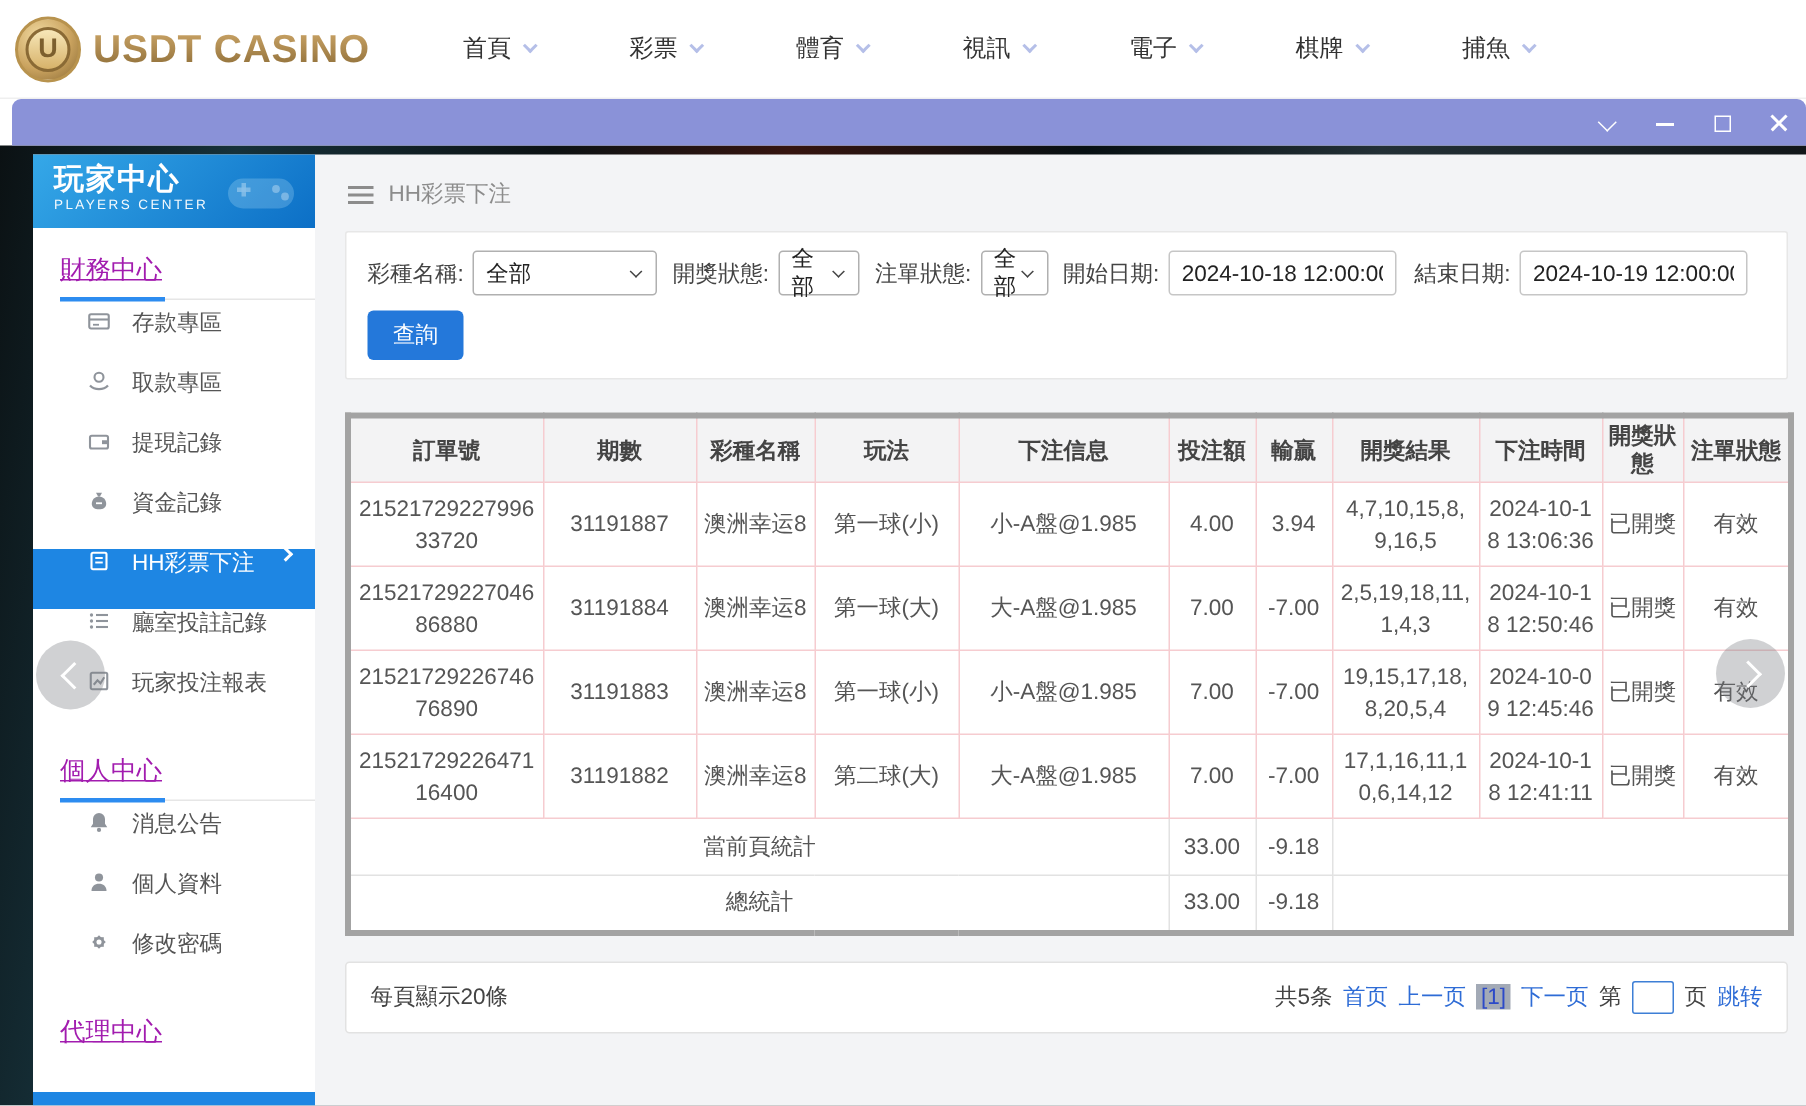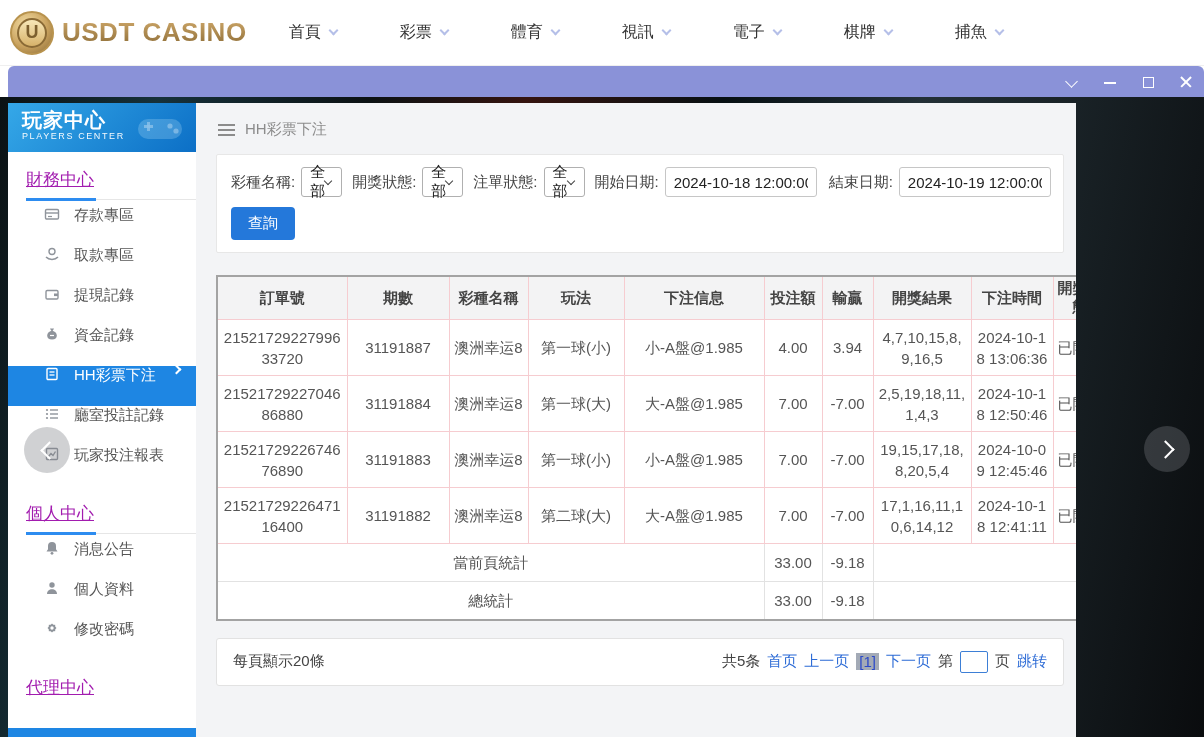--- a/index.html
+++ b/index.html
@@ -10,40 +10,40 @@
     --c-titlebar:#8a92d8; --c-active:#1e86e3; --c-link:#2e6cd6; --c-btn:#2478da;
     --c-pink:#f6ccd0; --c-gold:#b08948; --c-side1:#35a8e8; --c-side2:#0c6fc6;
   }
 
   
   .topnav { position:absolute; left:0; top:0; width:1204px; height:66px; background:#fff; border-bottom:1px solid #efefef; display:flex; align-items:center; z-index:5; }
   .brand { display:flex; align-items:center; margin-left:10px; }
   .coin { width:44px; height:44px; border-radius:50%; background:radial-gradient(circle at 35% 30%, #f2dba2, #caa35f 55%, #8a6a35); border:2px solid #b8934e; display:flex; align-items:center; justify-content:center; }
   .coin-inner { width:30px; height:30px; border-radius:50%; border:2px solid #8a6a35; color:#7c5f2e; font-weight:800; font-size:18px; display:flex; align-items:center; justify-content:center; background:linear-gradient(180deg,#f7e7b8,#d7b26a); }
   .brand-text { margin-left:8px; font-size:26px; font-weight:800; letter-spacing:.5px; background:linear-gradient(180deg,#d2ab6c,#8a6a35); -webkit-background-clip:text; background-clip:text; color:transparent; }
-  .nav-menu { display:flex; margin-left:42px; gap:63px; }
+  .nav-menu { display:flex; margin-left:62px; gap:63px; }
   .nav-item { display:flex; align-items:center; font-size:16px; color:#333; cursor:pointer; }
   .chev { display:inline-block; width:7px; height:7px; border-right:2px solid #b5bfe8; border-bottom:2px solid #b5bfe8; transform:rotate(45deg); margin-left:9px; margin-top:-4px; }
 
   
   .titlebar { position:absolute; left:8px; top:66px; width:1196px; height:31px; background:var(--c-titlebar); border-radius:6px 6px 0 0; z-index:4; }
   .win-icons { position:absolute; right:10px; top:0; height:31px; display:flex; align-items:center; gap:22px; }
   .wi { width:16px; height:16px; position:relative; cursor:pointer; }
   .wi-chev::after { content:""; position:absolute; left:3px; top:3px; width:8px; height:8px; border-right:1.6px solid #fff; border-bottom:1.6px solid #fff; transform:rotate(45deg); }
   .wi-min::after { content:""; position:absolute; left:2px; top:8px; width:12px; height:2px; background:#fff; }
   .wi-max::after { content:""; position:absolute; left:3px; top:3px; width:9px; height:9px; border:1.6px solid #fff; }
   .wi-close::before,.wi-close::after { content:""; position:absolute; left:1px; top:7px; width:14px; height:1.7px; background:#fff; }
   .wi-close::before { transform:rotate(45deg);} .wi-close::after { transform:rotate(-45deg);}
 
   
   .desktop { position:absolute; left:0; top:97px; width:1204px; height:640px;
     background:linear-gradient(100deg,#0b1113 0%,#16313a 12%,#0c1214 28%,#35140f 40%,#071013 55%,#233036 70%,#0a0c0e 100%); }
 
   
-  .app { position:absolute; left:8px; top:103px; width:1068px; height:634px; display:flex; z-index:3; }
+  .app { position:absolute; left:22px; top:103px; width:1182px; height:634px; display:flex; z-index:3; }
 
   
   .sidebar { width:188px; background:#fff; position:relative; flex:none; }
   .side-head { height:49px; background:linear-gradient(135deg,var(--c-side1),var(--c-side2)); color:#fff; padding:6px 0 0 14px; position:relative; overflow:hidden; }
   .side-title { font-size:20px; font-weight:bold; letter-spacing:1px; line-height:22px; }
   .side-sub { font-size:9px; letter-spacing:1.6px; opacity:.95; }
   .side-gamepad { position:absolute; right:10px; top:8px; opacity:.55; }
   .side-section-title { font-size:17px; color:#a21caf; padding:16px 0 8px 18px;text-decoration:underline; }
   .side-underline { height:1px; background:#e6e6e6; margin:0 0 6px 18px; position:relative; }
   .side-underline::before { content:""; position:absolute; left:0; top:-1px; width:70px; height:3px; background:#2d8cf0; }
@@ -69,21 +69,21 @@
   .sel-wide { width:150px; } .sel-mid { width:64px; } .sel-small { width:52px; }
   .sel-text { flex:1; }
   .f-input { border:1px solid #c6c6c6; border-radius:3px; height:30px; width:152px; padding:0 8px; font-size:15px; color:#222; margin-right:12px; font-family:inherit; }
   .search-btn { margin-top:10px; background:var(--c-btn); color:#fff; border:none; border-radius:4px; font-size:15px; padding:7px 17px; cursor:pointer; font-family:inherit; }
 
   
   .bet-table { margin:22px 12px 0 20px; border-collapse:collapse; table-layout:fixed; background:#fff; width:962px; font-size:15px; color:#555; }
   .bet-table th { background:#f3f3f4; color:#444; font-weight:bold; border:1px solid var(--c-pink); height:41px; padding:2px 4px; }
   .bet-table td { border:1px solid var(--c-pink); text-align:center; padding:6px 4px; height:56px; word-break:break-all; line-height:1.4; }
   .bet-table tr.summary td { border:1px solid #e2e2e2; height:38px; color:#555; }
-  .bet-table { border:2px solid #a3a3a3; }
+  .bet-table { border:4px solid #a3a3a3; }
 
   
   .footer-bar { margin:17px 12px 0 20px; background:#fff; border:1px solid #e2e2e2; border-radius:3px; height:48px; display:flex; align-items:center; padding:0 16px; font-size:15px; color:#444; }
   .pager { margin-left:auto; display:flex; align-items:center; gap:7px; }
   .pg-link { color:var(--c-link); cursor:pointer; }
   .pg-current { background:#a3aab6; color:#2b49c8; padding:0 3px; }
   .pg-input { width:28px; height:22px; border:1px solid #3d7fd6; border-radius:2px; font-size:14px; text-align:center; }
 
   
   .scroll-circle { position:absolute; width:46px; height:46px; border-radius:50%; background:rgba(120,124,130,.35); z-index:6; cursor:pointer; }

